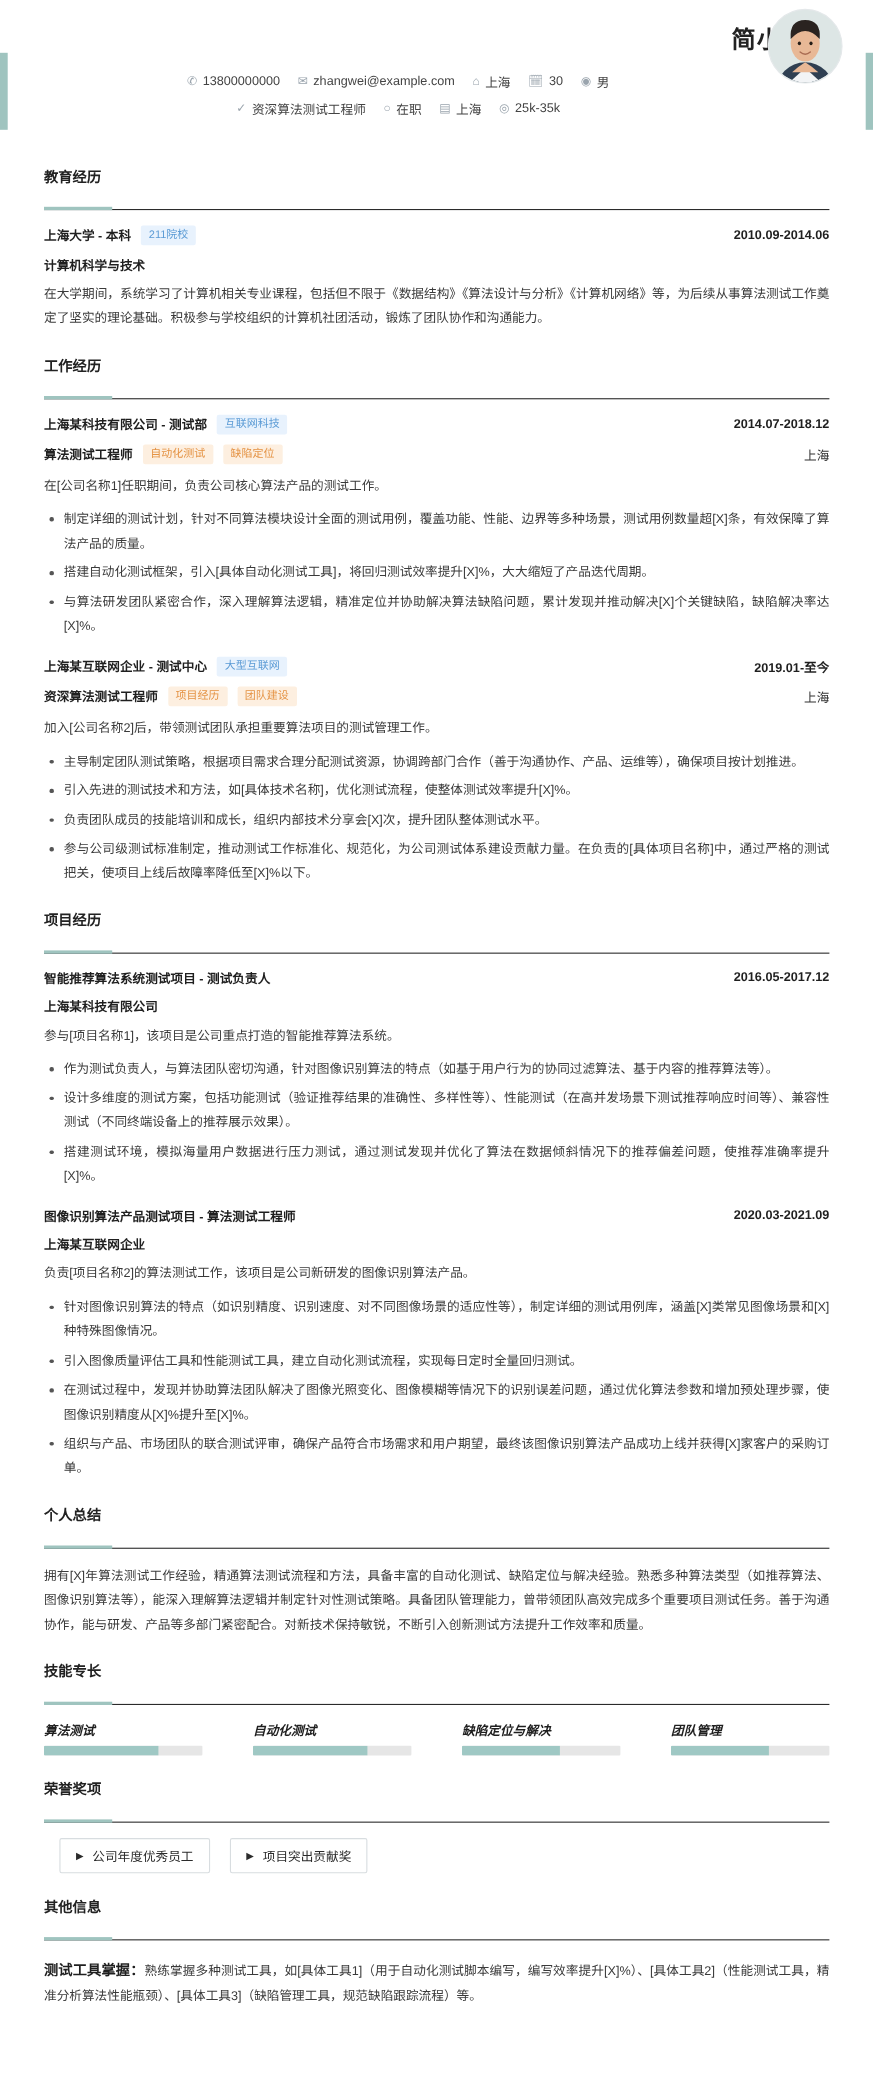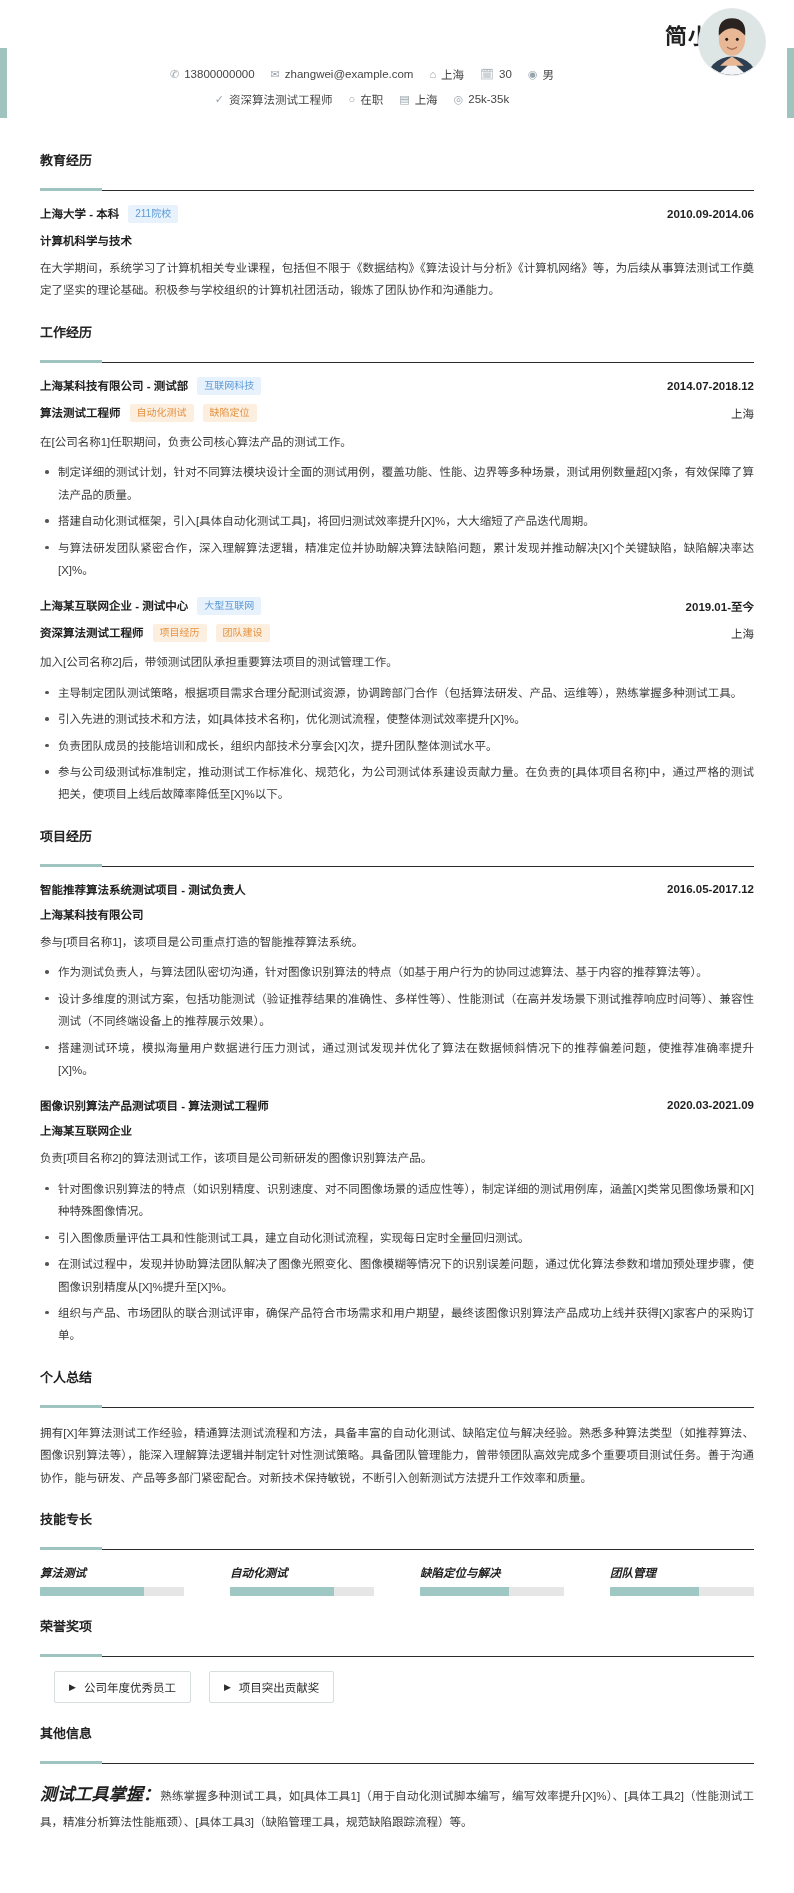--- a/index.html
+++ b/index.html
@@ -90,21 +90,21 @@
   .awards { display:flex; gap:18px; flex-wrap:wrap; padding-left:14px; margin-top:4px; }
   .award {
     display:inline-flex; align-items:center; gap:8px;
     border:1px solid #d8dde0; border-radius:2px;
     padding:7px 14px; font-size:11.5px; color:#2b2b2b; background:#fff;
   }
   .award .tri { color:#2b2b2b; font-size:9px; line-height:1; }
 
   
   .other-row { margin-bottom:10px; }
-  .other-label { font-size:17px; font-weight:bold; color:#1f1f1f;font-style:italic; }
+  .other-label { font-size:13px; font-weight:bold; color:#1f1f1f; }
   .other-text { font-size:11.5px; line-height:1.95; color:#3a3a3a; text-align:justify; }
 </style>
 </head>
 <body>
 
 <div class="page">
 
   <div class="side-bar left"></div>
   <div class="side-bar right"></div>
 
@@ -228,21 +228,21 @@
           <div class="line">
             <div class="line-left">
               <span class="role">资深算法测试工程师</span>
               <span class="tag orange">项目经历</span>
               <span class="tag orange">团队建设</span>
             </div>
             <span class="loc">上海</span>
           </div>
           <div class="para">加入[公司名称2]后，带领测试团队承担重要算法项目的测试管理工作。</div>
           <ul class="bullets">
-            <li>主导制定团队测试策略，根据项目需求合理分配测试资源，协调跨部门合作（包括算法研发、产品、运维等），熟练掌握多种测试工具。</li>
+            <li>主导制定团队测试策略，根据项目需求合理分配测试资源，协调跨部门合作（善于沟通协作、产品、运维等），确保项目按计划推进。</li>
             <li>引入先进的测试技术和方法，如[具体技术名称]，优化测试流程，使整体测试效率提升[X]%。</li>
             <li>负责团队成员的技能培训和成长，组织内部技术分享会[X]次，提升团队整体测试水平。</li>
             <li>参与公司级测试标准制定，推动测试工作标准化、规范化，为公司测试体系建设贡献力量。在负责的[具体项目名称]中，通过严格的测试把关，使项目上线后故障率降低至[X]%以下。</li>
           </ul>
         </div>
       </div>
   </div>
 
   <div class="section">
     <div class="sec-head">项目经历</div>

